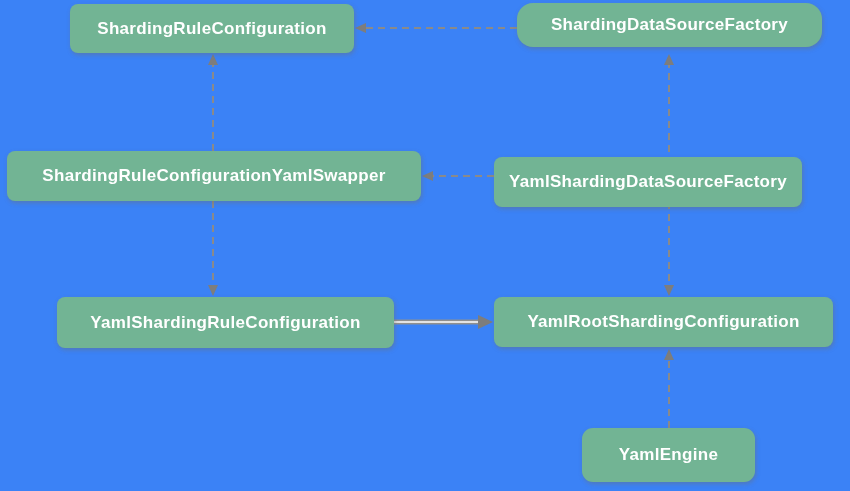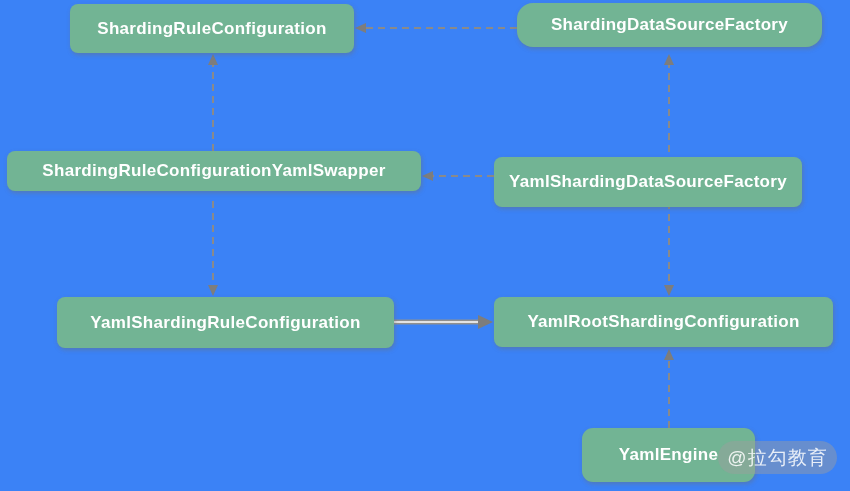--- a/index.html
+++ b/index.html
@@ -31,21 +31,21 @@
     font-weight: bold;
     letter-spacing: 0.3px;
     display: flex;
     align-items: center;
     justify-content: center;
     box-shadow: 1px 2px 4px rgba(110,110,110,0.45);
     white-space: nowrap;
   }
   .node-1 { left: 70px;  top: 4px;   width: 284px; height: 49px; }
   .node-2 { left: 517px; top: 3px;   width: 305px; height: 44px; border-radius: 16px; }
-  .node-3 { left: 7px;   top: 151px; width: 414px; height: 40px; }
+  .node-3 { left: 7px;   top: 151px; width: 414px; height: 50px; }
   .node-4 { left: 494px; top: 157px; width: 308px; height: 50px; }
   .node-5 { left: 57px;  top: 297px; width: 337px; height: 51px; }
   .node-6 { left: 494px; top: 297px; width: 339px; height: 50px; }
   .node-7 { left: 582px; top: 428px; width: 173px; height: 54px; border-radius: 11px; }
   .dashed-line {
     stroke: #8a8a8a;
     stroke-width: 2;
     stroke-dasharray: 7,5;
     fill: none;
   }
@@ -124,15 +124,14 @@
   <div class="node node-3">ShardingRuleConfigurationYamlSwapper</div>
 
   <div class="node node-4">YamlShardingDataSourceFactory</div>
 
   <div class="node node-5">YamlShardingRuleConfiguration</div>
 
   <div class="node node-6">YamlRootShardingConfiguration</div>
 
   <div class="node node-7">YamlEngine</div>
 
-  <div id="watermark">@拉勾教育</div>
 
 </div>
 
 </body></html>

